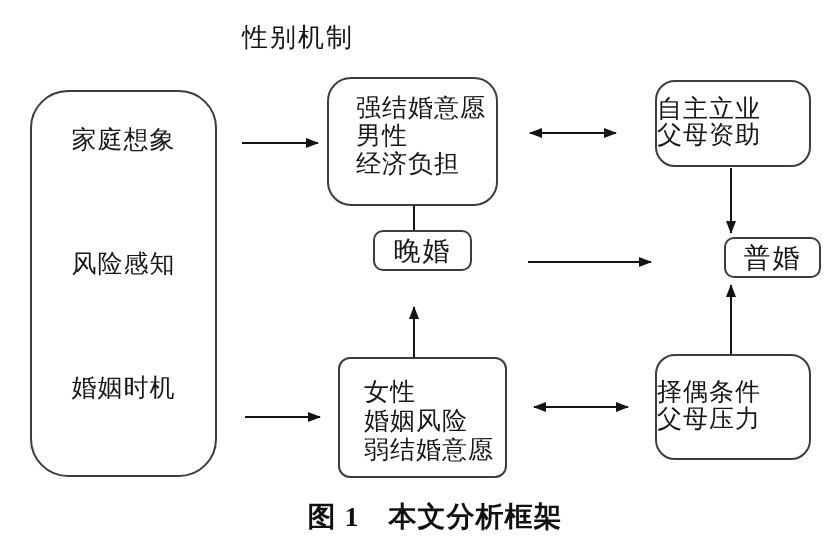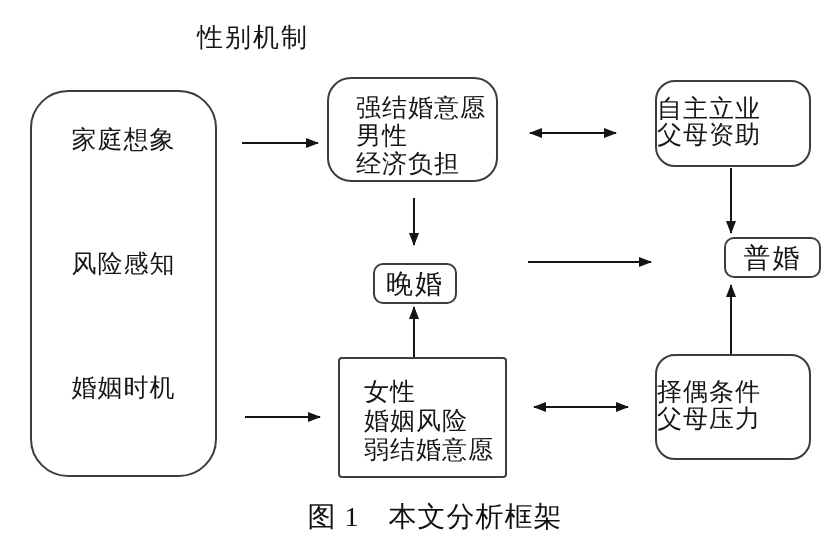--- a/index.html
+++ b/index.html
@@ -15,20 +15,21 @@
     font-family: "Liberation Serif", "DejaVu Serif", serif;
     color: #161616;
     overflow: hidden;
   }
   .hdr {
     position: absolute;
     font-size: 26px;
     letter-spacing: 2px;
     color: #161616;
     white-space: nowrap;
+    margin-left: 45px;
   }
   .box {
     position: absolute;
     box-sizing: border-box;
     border: 2px solid #3d3d3d;
     background: #ffffff;
     border-radius: 22px;
     font-size: 25px;
     color: #161616;
   }
@@ -66,21 +67,21 @@
     stroke: #141414;
     stroke-width: 2;
   }
   .caption {
     position: absolute;
     left: 35px;
     top: 498px;
     width: 800px;
     text-align: center;
     font-size: 28px;
-    font-weight: normal;
+    font-weight: bold;
     letter-spacing: 1px;
     color: #111111;
   }
 </style>
 </head>
 <body>
 
 <div id="stage">
 
   <div class="hdr" style="left:197px; top:20px;">性别机制</div>
@@ -104,40 +105,40 @@
     <line x1="731" y1="168" x2="731" y2="233" marker-end="url(#ah)"></line>
     <line x1="731" y1="354" x2="731" y2="285" marker-end="url(#ah)"></line>
   </svg>
 
   <div class="box tall-box" style="left:30px; top:90px; width:187px; height:387px;">
     <div class="ln" style="top:31px;">家庭想象</div>
     <div class="ln" style="top:155px;">风险感知</div>
     <div class="ln" style="top:279px;">婚姻时机</div>
   </div>
 
-  <div class="box lines-left" style="left:327px; top:77px; width:171px; height:105px; border-radius:24px; padding:15px 0 0 27px;">
+  <div class="box lines-left" style="left:327px; top:77px; width:171px; height:129px; border-radius:24px; padding:15px 0 0 27px;">
     <div class="ln">强结婚意愿</div>
     <div class="ln">男性</div>
     <div class="ln">经济负担</div>
   </div>
 
   <div class="box lines-center" style="left:655px; top:80px; width:156px; height:87px; border-radius:20px; padding-top:14px; line-height:26px;">
     <div class="ln">自主立业</div>
     <div class="ln">父母资助</div>
   </div>
 
-  <div class="box pill" style="left:373px; top:263px; width:84px; height:41px;">
+  <div class="box pill" style="left:373px; top:230px; width:99px; height:41px;">
     <span class="ln">晚婚</span>
   </div>
 
   <div class="box pill" style="left:685px; top:237px; width:97px; height:41px;margin-left:39px;">
     <span class="ln">普婚</span>
   </div>
 
-  <div class="box lines-left" style="left:338px; top:357px; width:169px; height:121px; border-radius:4px; padding:18px 0 0 24px; line-height:29px;">
+  <div class="box lines-left" style="left:338px; top:357px; width:169px; height:121px; border-radius:12px; padding:18px 0 0 24px; line-height:29px;">
     <div class="ln">女性</div>
     <div class="ln">婚姻风险</div>
     <div class="ln">弱结婚意愿</div>
   </div>
 
   <div class="box lines-center" style="left:655px; top:354px; width:156px; height:106px; border-radius:20px; padding-top:22px; line-height:27px;">
     <div class="ln">择偶条件</div>
     <div class="ln">父母压力</div>
   </div>
 

